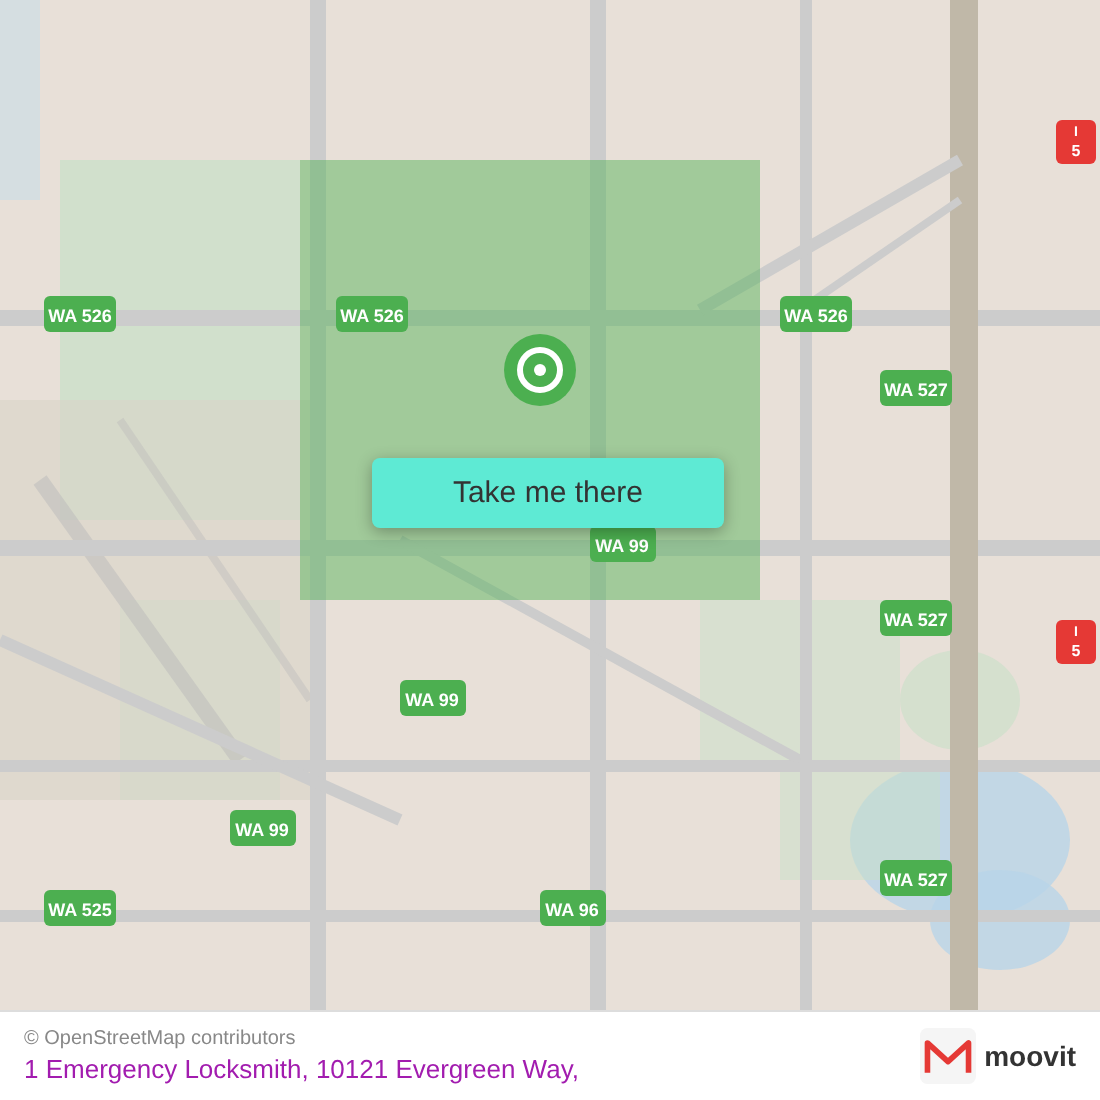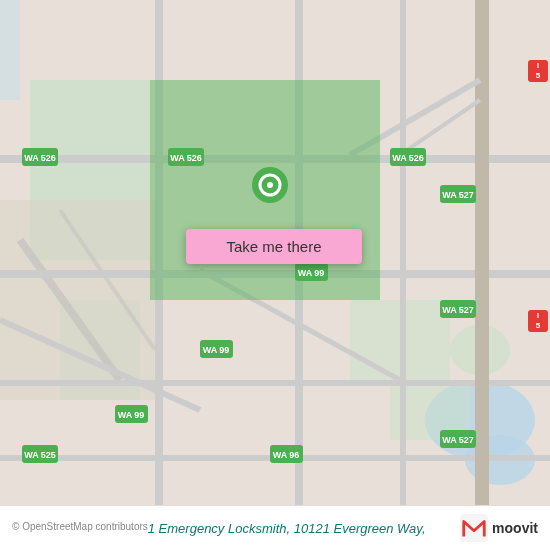--- a/index.html
+++ b/index.html
@@ -26,21 +26,21 @@
       height: 100%;
     }
 
     
     #take-me-there-btn {
       position: absolute;
       top: 229px;
       left: 186px;
       width: 176px;
       height: 35px;
-      background-color: #f9a8d4;
+      background-color: #5eead4;
       border: none;
       border-radius: 4px;
       font-size: 15px;
       font-weight: 500;
       color: #333;
       cursor: pointer;
       box-shadow: 0 2px 8px rgba(0,0,0,0.3);
       display: flex;
       align-items: center;
       justify-content: center;
@@ -55,34 +55,33 @@
       background: #ffffff;
       padding: 8px 12px;
       border-top: 1px solid #ddd;
       display: flex;
       align-items: center;
       justify-content: space-between;
     }
 
     #bottom-bar-left {
       display: flex;
-      flex-direction: row;
+      flex-direction: column;
     }
 
     #attribution {
       font-size: 10px;
       color: #888;
       margin-bottom: 2px;
     }
 
     #location-text {
       font-size: 13px;
-      color: #0f766e;
+      color: #a21caf;
       font-weight: 400;
-      font-style: italic;
     }
 
     #moovit-logo {
       display: flex;
       align-items: center;
       gap: 4px;
     }
 
     .moovit-m {
       width: 28px;

